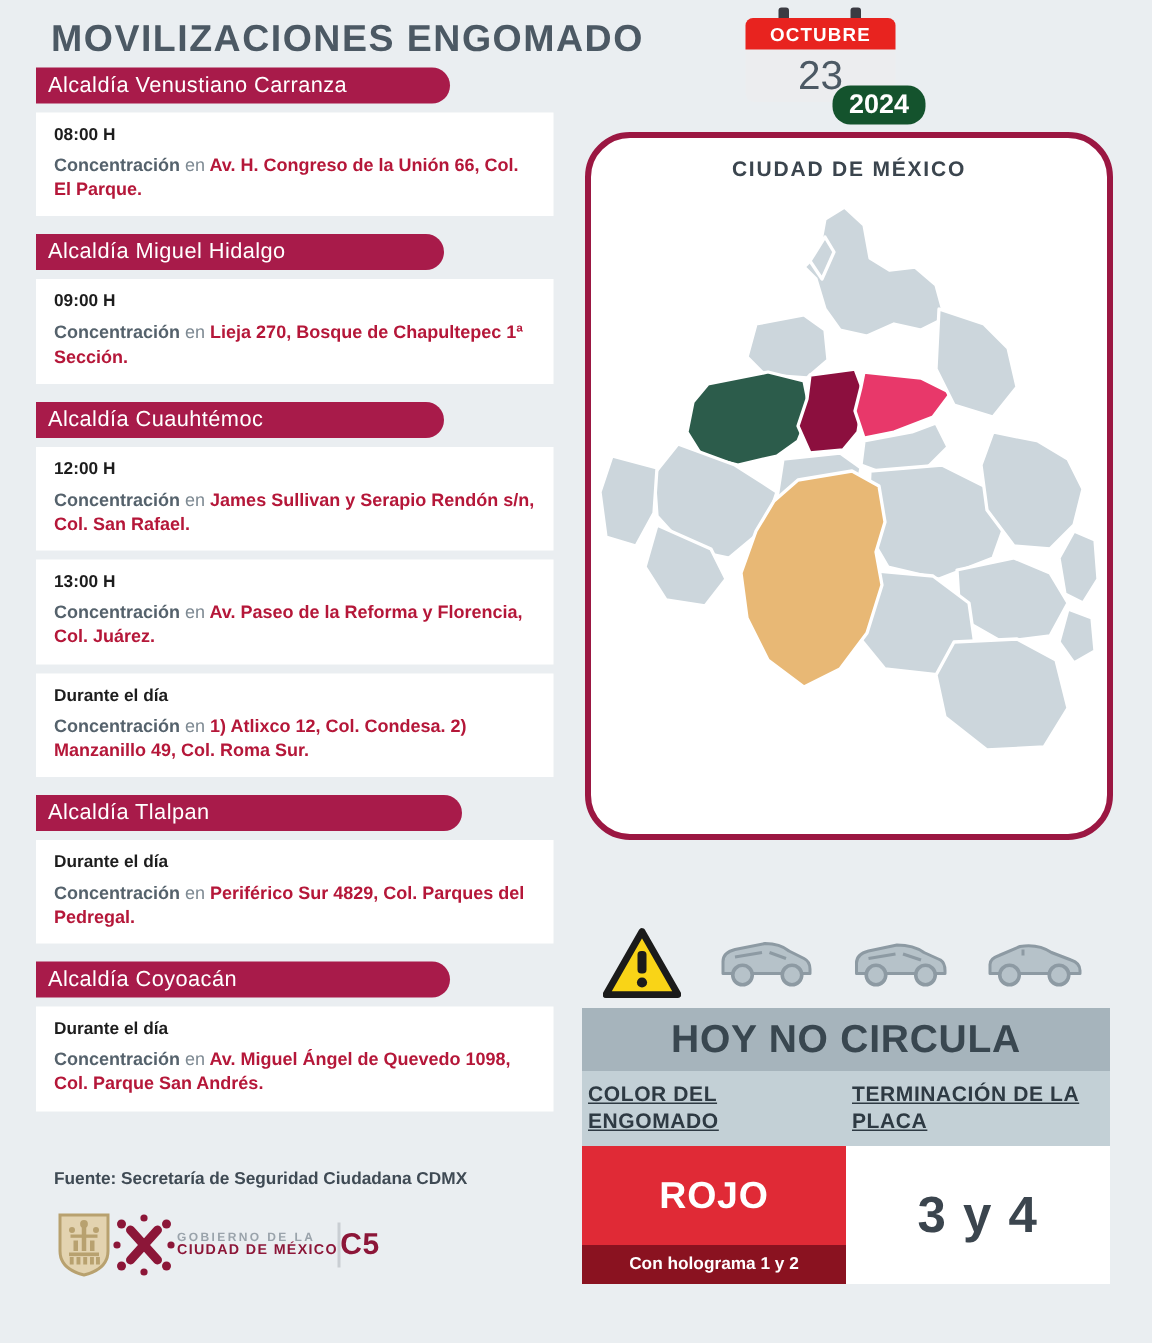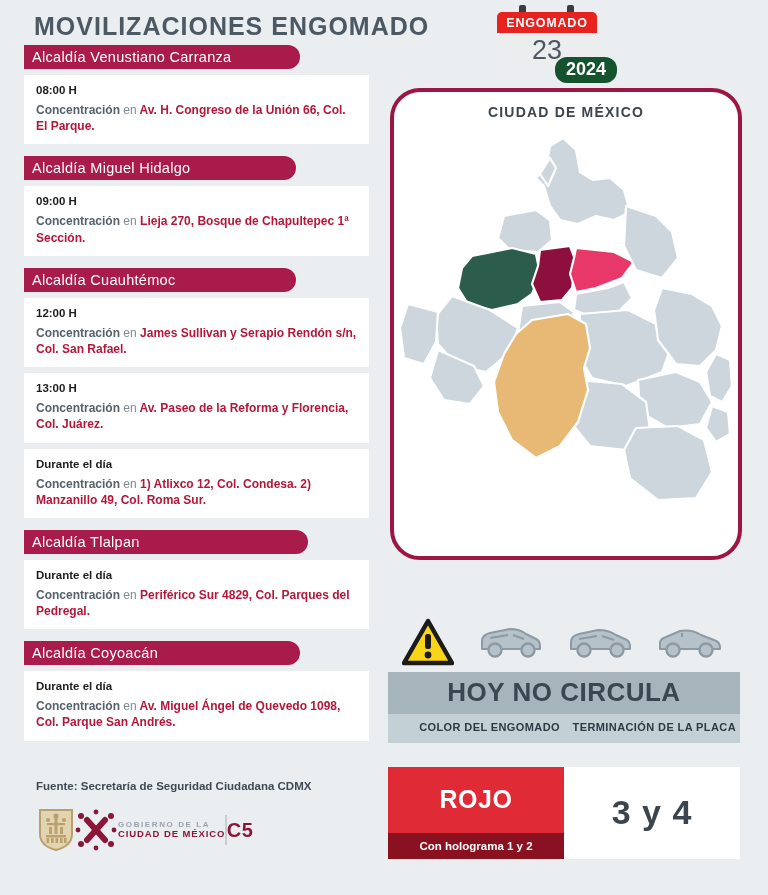--- a/index.html
+++ b/index.html
@@ -92,26 +92,26 @@
 
   
   #hnc { position:absolute; left:388px; top:612px; width:352px; }
   #hnc-icons { height:60px; display:flex; align-items:center; padding-left:14px; gap:22px; }
   .hnc-bar {
     background:#a6b4bc; color:#394750; text-align:center;
     font-size:26px; font-weight:bold; letter-spacing:.5px; padding:5px 0 6px;
   }
   #hnc-heads { display:flex; background:#c3d0d6; }
   .hnc-head {
-    text-align:right; font-size:11px; font-weight:bold;
-    color:#2e3a43; padding:7px 4px 8px; line-height:1.25; letter-spacing:.4px;
+    text-align:left; font-size:14px; font-weight:bold;
+    color:#2e3a43; padding:7px 4px 8px; line-height:1.25; letter-spacing:.4px;text-decoration:underline;
   }
   .hnc-head.left { width:50%; }
   .hnc-head.right { width:50%; }
-  #hnc-values { display:flex; height:92px;margin-top:24px; }
+  #hnc-values { display:flex; height:92px; }
   #hnc-color { width:50%; background:#e02a36; position:relative; }
   #hnc-color .val {
     height:66px; display:flex; align-items:center; justify-content:center;
     color:#fff; font-size:25px; font-weight:bold; letter-spacing:.5px;
   }
   #hnc-holo {
     height:26px; background:#8a1220; color:#fff;
     display:flex; align-items:center; justify-content:center;
     font-size:11.5px; font-weight:bold;
   }
@@ -121,21 +121,21 @@
   }
 </style>
 </head>
 <body>
 
 <div id="page-title">MOVILIZACIONES ENGOMADO</div>
 
 <div id="calendar">
   <div class="cal-ring l"></div>
   <div class="cal-ring r"></div>
-  <div class="cal-month">ENGOMADO</div>
+  <div class="cal-month">OCTUBRE</div>
   <div class="cal-day">23</div>
   <div class="cal-year">2024</div>
 </div>
 
 <div id="left-col">
 
   <div class="alcaldia-pill w1">
     <span>Alcaldía Venustiano Carranza</span>
   </div>
   <div class="event-card">

